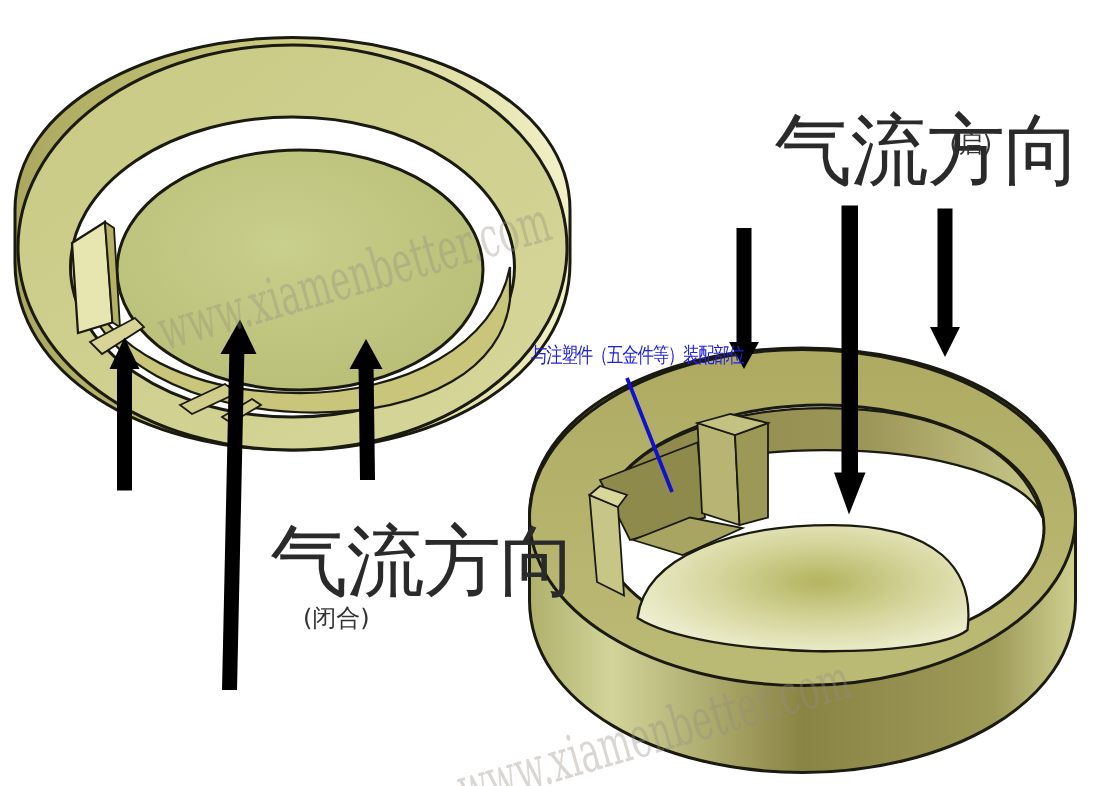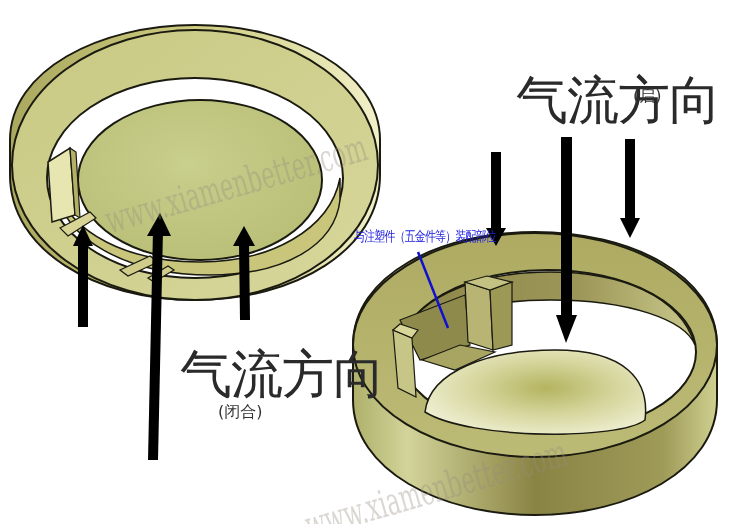--- a/index.html
+++ b/index.html
@@ -126,20 +126,20 @@
 
     <line x1="418" y1="252" x2="448" y2="328" stroke="#1010d0" stroke-width="2.5"></line>
   </svg>
 
   
   <div class="wm" style="left:100px; top:200px; transform: rotate(-16deg) scaleX(0.6);">www.xiamenbetter.com</div>
   <div class="wm" style="left:300px; top:505px; transform: rotate(-16deg) scaleX(0.6);">www.xiamenbetter.com</div>
 
   
   <div class="label title-big" style="left:180px; top:340px;">气流方向</div>
-  <div class="label title-small" style="left:218px; top:402px;">(闭合)</div>
+  <div class="label title-small" style="left:202px; top:402px;">(闭合)</div>
 
   
   <div class="label title-big" style="left:516px; top:66px;">气流方向</div>
   <div class="label title-small" style="left:633px; top:86px;">(启)</div>
 
   <div class="annot" style="left:354px; top:228px;">与注塑件（五金件等）装配部位</div>
 </div>
 
 </body></html>

